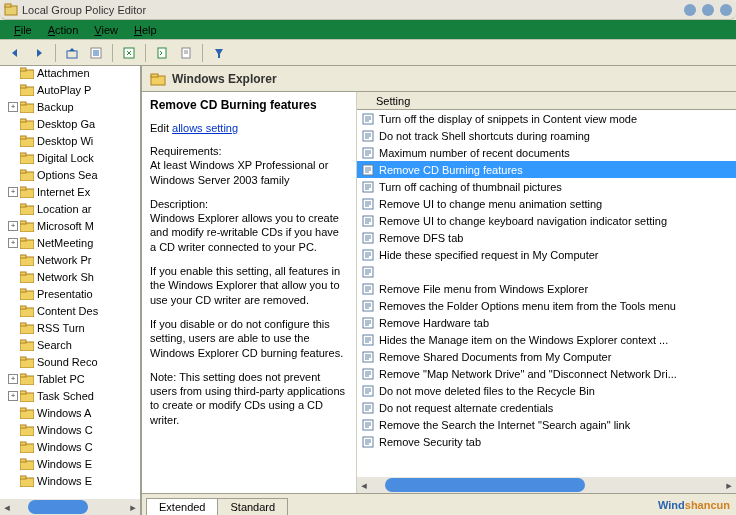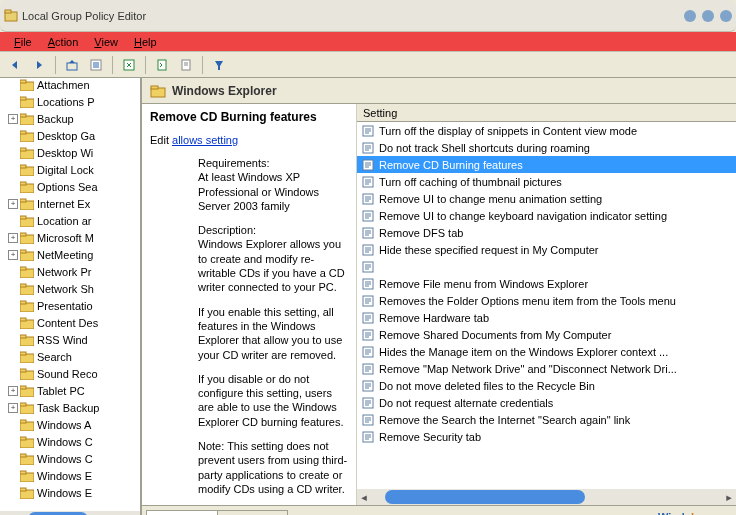--- a/index.html
+++ b/index.html
@@ -1,24 +1,24 @@
 <!DOCTYPE html>
 <html><head>
 <meta charset="utf-8">
 <style>
 * { box-sizing: border-box; margin: 0; padding: 0; font-family: Tahoma, "Segoe UI", sans-serif; font-size: 11px; }
 html, body { width: 736px; height: 515px; overflow: hidden; background: #ece9d8; }
 
-.titlebar { height: 32px; background: #e8e6dc; display: flex; align-items: center; padding: 0 4px; border-bottom: 1px solid #c0c0b0; border-radius: 6px; }
+.titlebar { height: 20px; background: #e8e6dc; display: flex; align-items: center; padding: 0 4px; border-bottom: 1px solid #c0c0b0; border-radius: 6px; }
 .titlebar .icon { width: 14px; height: 14px; margin-right: 4px; }
 .titlebar .title { font-size: 11px; color: #333; flex: 1; }
 .titlebar .winbtns { display: flex; gap: 6px; }
 .titlebar .winbtns span { width: 12px; height: 12px; border-radius: 50%; background: #7fa3c9; display: inline-block; }
 
-.menubar { height: 20px; background: #ef4444; display: flex; align-items: center; padding: 0 6px; border-bottom: 1px solid #c0c0b0; }
+.menubar { height: 20px; background: #15803d; display: flex; align-items: center; padding: 0 6px; border-bottom: 1px solid #c0c0b0; }
 .menubar .menuitem { padding: 2px 8px; cursor: default; }
 .menubar .menuitem u { text-decoration: underline; }
 
 .toolbar { height: 26px; background: #ece9d8; display: flex; align-items: center; padding: 0 4px; gap: 2px; border-bottom: 1px solid #a0a090; }
 .toolbar .tbtn { width: 22px; height: 22px; display: flex; align-items: center; justify-content: center; border: 1px solid transparent; }
 .toolbar .sep { width: 1px; height: 18px; background: #b0b0a0; margin: 0 3px; }
 
 .body { display: flex; height: calc(515px - 66px); }
 
 .treepane { width: 142px; background: #fff; border-right: 2px solid #a0a090; overflow: hidden; position: relative; }
@@ -37,25 +37,25 @@
 .rightpane { flex: 1; background: #fff; display: flex; flex-direction: column; position: relative; }
 .rp-header { height: 26px; background: #ece9d8; border-bottom: 1px solid #a0a090; display: flex; align-items: center; padding: 0 8px; gap: 6px; }
 .rp-header .label { font-weight: bold; font-size: 12px; color: #333; }
 
 .rp-body { flex: 1; display: flex; overflow: hidden; }
 
 .descpane { width: 215px; border-right: 1px solid #d0d0c0; padding: 6px 8px; overflow: hidden; }
 .descpane .ptitle { font-weight: bold; font-size: 12px; margin-bottom: 10px; }
 .descpane .editline { margin-bottom: 10px; }
 .descpane .editline a { color: #0033cc; text-decoration: underline; }
-.descpane .sect { margin-bottom: 10px; font-size: 11px; line-height: 1.3; margin-left: 48px; }
+.descpane .sect { margin-bottom: 10px; font-size: 11px; line-height: 1.3; }
 .descpane .sect .lbl { display: block; }
 
 .listpane { flex: 1; display: flex; flex-direction: column; position: relative; }
-.listpane .colhead { height: 18px; background: #ece9d8; border-bottom: 1px solid #a0a090; display: flex; align-items: center; padding: 0 6px; font-size: 11px; }
+.listpane .colhead { height: 18px; background: #ece9d8; border-bottom: 1px solid #a0a090; display: flex; align-items: center; padding: 0 19px; font-size: 11px; }
 .listpane .listwrap { flex: 1; overflow: hidden; }
 .listrow { display: flex; align-items: center; height: 17px; padding: 0 4px; white-space: nowrap; }
 .listrow.selected { background: #3399ff; color: #fff; }
 .listrow .sicon { width: 14px; height: 14px; margin-right: 4px; flex-shrink: 0; }
 .listrow .slabel { font-size: 11px; }
 .listpane .hscroll2 { height: 16px; background: #e8e6dc; display:flex; align-items:center;}
 .listpane .hscroll2 .thumb { height: 14px; width: 200px; background:#4a8de0; border-radius: 7px; margin-left: 14px;}
 .listpane .hscroll2 .arrow { width:14px; height:14px; display:flex;align-items:center;justify-content:center;color:#555;}
 .listpane .hscroll2 .arrow:last-child{margin-left:auto;}
 
@@ -165,21 +165,21 @@
           <span class="label">Attachmen</span>
         </div>
         <div class="treerow" style="padding-left: 18px;">
           <span class="noexp"></span>
           <span class="folder">
             <svg width="14" height="12">
               <rect x="0" y="3" width="14" height="9" fill="#f0d060" stroke="#b08020"></rect>
               <rect x="0" y="1" width="6" height="3" fill="#f0d060" stroke="#b08020"></rect>
             </svg>
           </span>
-          <span class="label">Locations P</span>
+          <span class="label">AutoPlay P</span>
         </div>
         <div class="treerow" style="padding-left: 18px;">
           <span class="expander">+</span>
           <span class="folder">
             <svg width="14" height="12">
               <rect x="0" y="3" width="14" height="9" fill="#f0d060" stroke="#b08020"></rect>
               <rect x="0" y="1" width="6" height="3" fill="#f0d060" stroke="#b08020"></rect>
             </svg>
           </span>
           <span class="label">Backup</span>
@@ -305,21 +305,21 @@
           <span class="label">Content Des</span>
         </div>
         <div class="treerow" style="padding-left: 18px;">
           <span class="noexp"></span>
           <span class="folder">
             <svg width="14" height="12">
               <rect x="0" y="3" width="14" height="9" fill="#f0d060" stroke="#b08020"></rect>
               <rect x="0" y="1" width="6" height="3" fill="#f0d060" stroke="#b08020"></rect>
             </svg>
           </span>
-          <span class="label">RSS Wind</span>
+          <span class="label">RSS Turn</span>
         </div>
         <div class="treerow" style="padding-left: 18px;">
           <span class="noexp"></span>
           <span class="folder">
             <svg width="14" height="12">
               <rect x="0" y="3" width="14" height="9" fill="#f0d060" stroke="#b08020"></rect>
               <rect x="0" y="1" width="6" height="3" fill="#f0d060" stroke="#b08020"></rect>
             </svg>
           </span>
           <span class="label">Search</span>
@@ -345,21 +345,21 @@
           <span class="label">Tablet PC</span>
         </div>
         <div class="treerow" style="padding-left: 18px;">
           <span class="expander">+</span>
           <span class="folder">
             <svg width="14" height="12">
               <rect x="0" y="3" width="14" height="9" fill="#f0d060" stroke="#b08020"></rect>
               <rect x="0" y="1" width="6" height="3" fill="#f0d060" stroke="#b08020"></rect>
             </svg>
           </span>
-          <span class="label">Task Backup</span>
+          <span class="label">Task Sched</span>
         </div>
         <div class="treerow" style="padding-left: 18px;">
           <span class="noexp"></span>
           <span class="folder">
             <svg width="14" height="12">
               <rect x="0" y="3" width="14" height="9" fill="#f0d060" stroke="#b08020"></rect>
               <rect x="0" y="1" width="6" height="3" fill="#f0d060" stroke="#b08020"></rect>
             </svg>
           </span>
           <span class="label">Windows A</span>
@@ -462,20 +462,31 @@
               <span class="sicon">
                 <svg width="14" height="14">
                   <rect x="2" y="2" width="10" height="10" fill="#fff" stroke="#6080a0"></rect>
                   <line x1="4" y1="5" x2="10" y2="5" stroke="#6080a0"></line>
                   <line x1="4" y1="7" x2="10" y2="7" stroke="#6080a0"></line>
                   <line x1="4" y1="9" x2="8" y2="9" stroke="#6080a0"></line>
                 </svg>
               </span>
               <span class="slabel">Do not track Shell shortcuts during roaming</span>
             </div>
+            <div class="listrow">
+              <span class="sicon">
+                <svg width="14" height="14">
+                  <rect x="2" y="2" width="10" height="10" fill="#fff" stroke="#6080a0"></rect>
+                  <line x1="4" y1="5" x2="10" y2="5" stroke="#6080a0"></line>
+                  <line x1="4" y1="7" x2="10" y2="7" stroke="#6080a0"></line>
+                  <line x1="4" y1="9" x2="8" y2="9" stroke="#6080a0"></line>
+                </svg>
+              </span>
+              <span class="slabel">Maximum number of recent documents</span>
+            </div>
             <div class="listrow selected">
               <span class="sicon">
                 <svg width="14" height="14">
                   <rect x="2" y="2" width="10" height="10" fill="#fff" stroke="#6080a0"></rect>
                   <line x1="4" y1="5" x2="10" y2="5" stroke="#6080a0"></line>
                   <line x1="4" y1="7" x2="10" y2="7" stroke="#6080a0"></line>
                   <line x1="4" y1="9" x2="8" y2="9" stroke="#6080a0"></line>
                 </svg>
               </span>
               <span class="slabel">Remove CD Burning features</span>
@@ -580,32 +591,32 @@
             </div>
             <div class="listrow">
               <span class="sicon">
                 <svg width="14" height="14">
                   <rect x="2" y="2" width="10" height="10" fill="#fff" stroke="#6080a0"></rect>
                   <line x1="4" y1="5" x2="10" y2="5" stroke="#6080a0"></line>
                   <line x1="4" y1="7" x2="10" y2="7" stroke="#6080a0"></line>
                   <line x1="4" y1="9" x2="8" y2="9" stroke="#6080a0"></line>
                 </svg>
               </span>
+              <span class="slabel">Hides the Manage item on the Windows Explorer context ...</span>
+            </div>
+            <div class="listrow">
+              <span class="sicon">
+                <svg width="14" height="14">
+                  <rect x="2" y="2" width="10" height="10" fill="#fff" stroke="#6080a0"></rect>
+                  <line x1="4" y1="5" x2="10" y2="5" stroke="#6080a0"></line>
+                  <line x1="4" y1="7" x2="10" y2="7" stroke="#6080a0"></line>
+                  <line x1="4" y1="9" x2="8" y2="9" stroke="#6080a0"></line>
+                </svg>
+              </span>
               <span class="slabel">Remove Shared Documents from My Computer</span>
-            </div>
-            <div class="listrow">
-              <span class="sicon">
-                <svg width="14" height="14">
-                  <rect x="2" y="2" width="10" height="10" fill="#fff" stroke="#6080a0"></rect>
-                  <line x1="4" y1="5" x2="10" y2="5" stroke="#6080a0"></line>
-                  <line x1="4" y1="7" x2="10" y2="7" stroke="#6080a0"></line>
-                  <line x1="4" y1="9" x2="8" y2="9" stroke="#6080a0"></line>
-                </svg>
-              </span>
-              <span class="slabel">Hides the Manage item on the Windows Explorer context ...</span>
             </div>
             <div class="listrow">
               <span class="sicon">
                 <svg width="14" height="14">
                   <rect x="2" y="2" width="10" height="10" fill="#fff" stroke="#6080a0"></rect>
                   <line x1="4" y1="5" x2="10" y2="5" stroke="#6080a0"></line>
                   <line x1="4" y1="7" x2="10" y2="7" stroke="#6080a0"></line>
                   <line x1="4" y1="9" x2="8" y2="9" stroke="#6080a0"></line>
                 </svg>
               </span>

